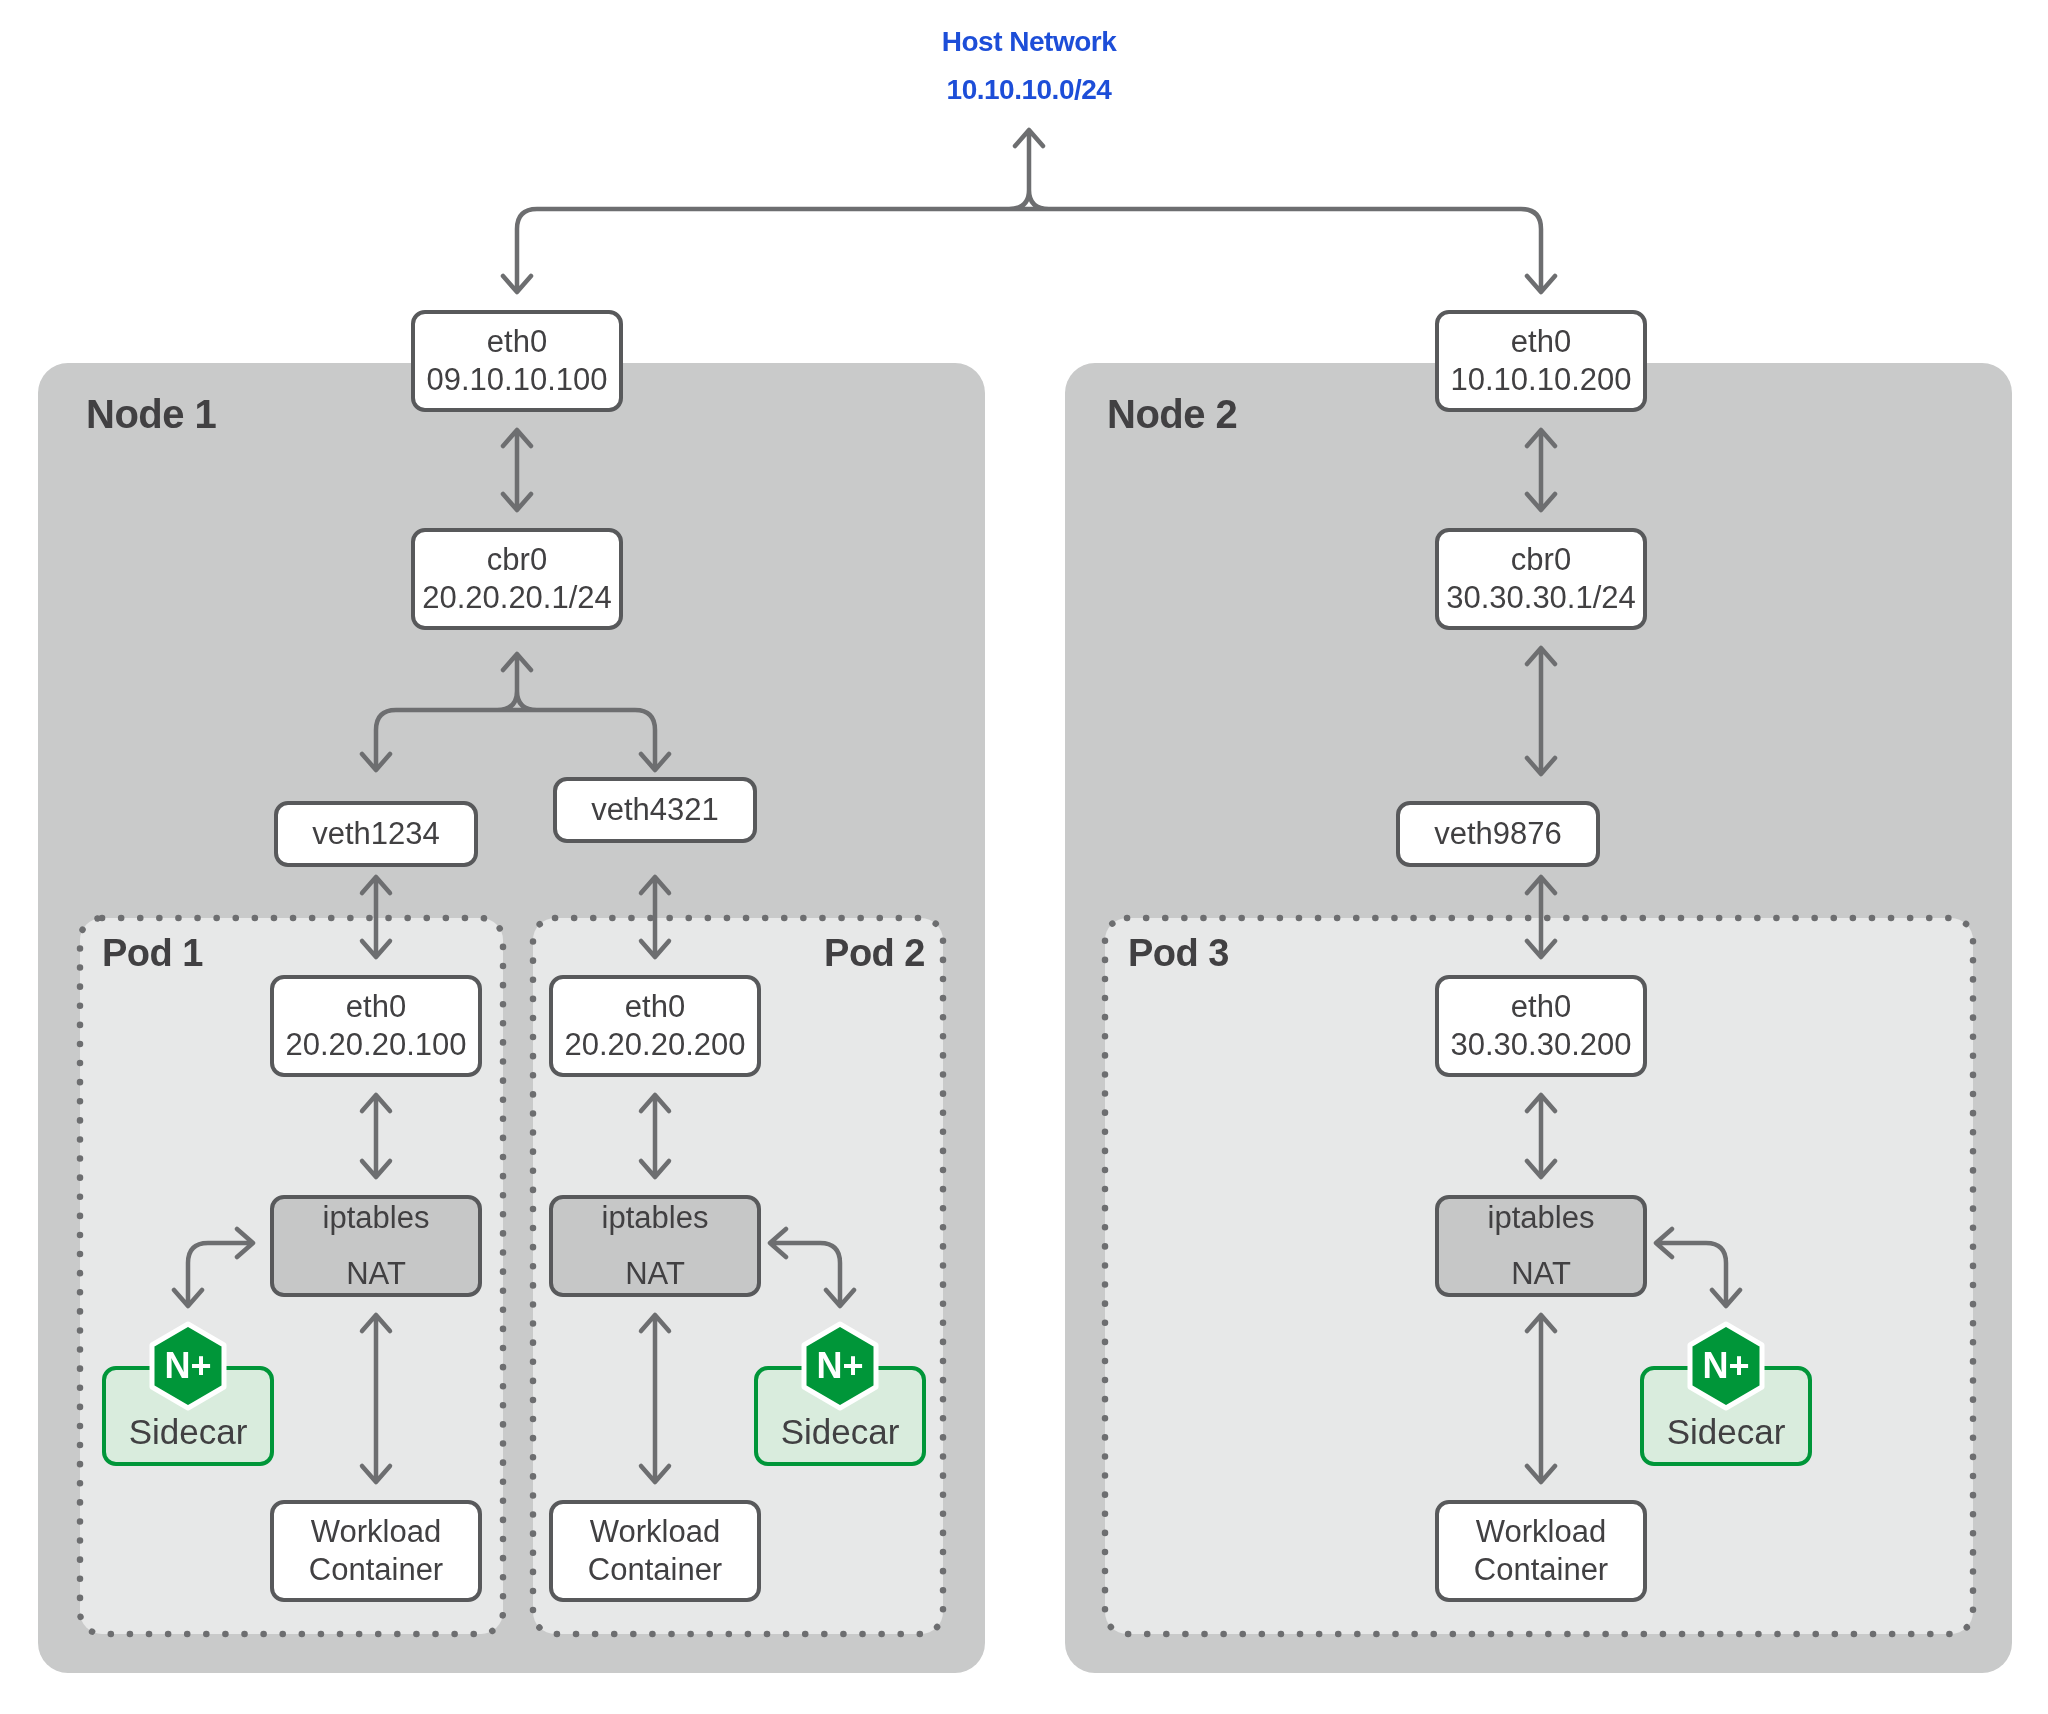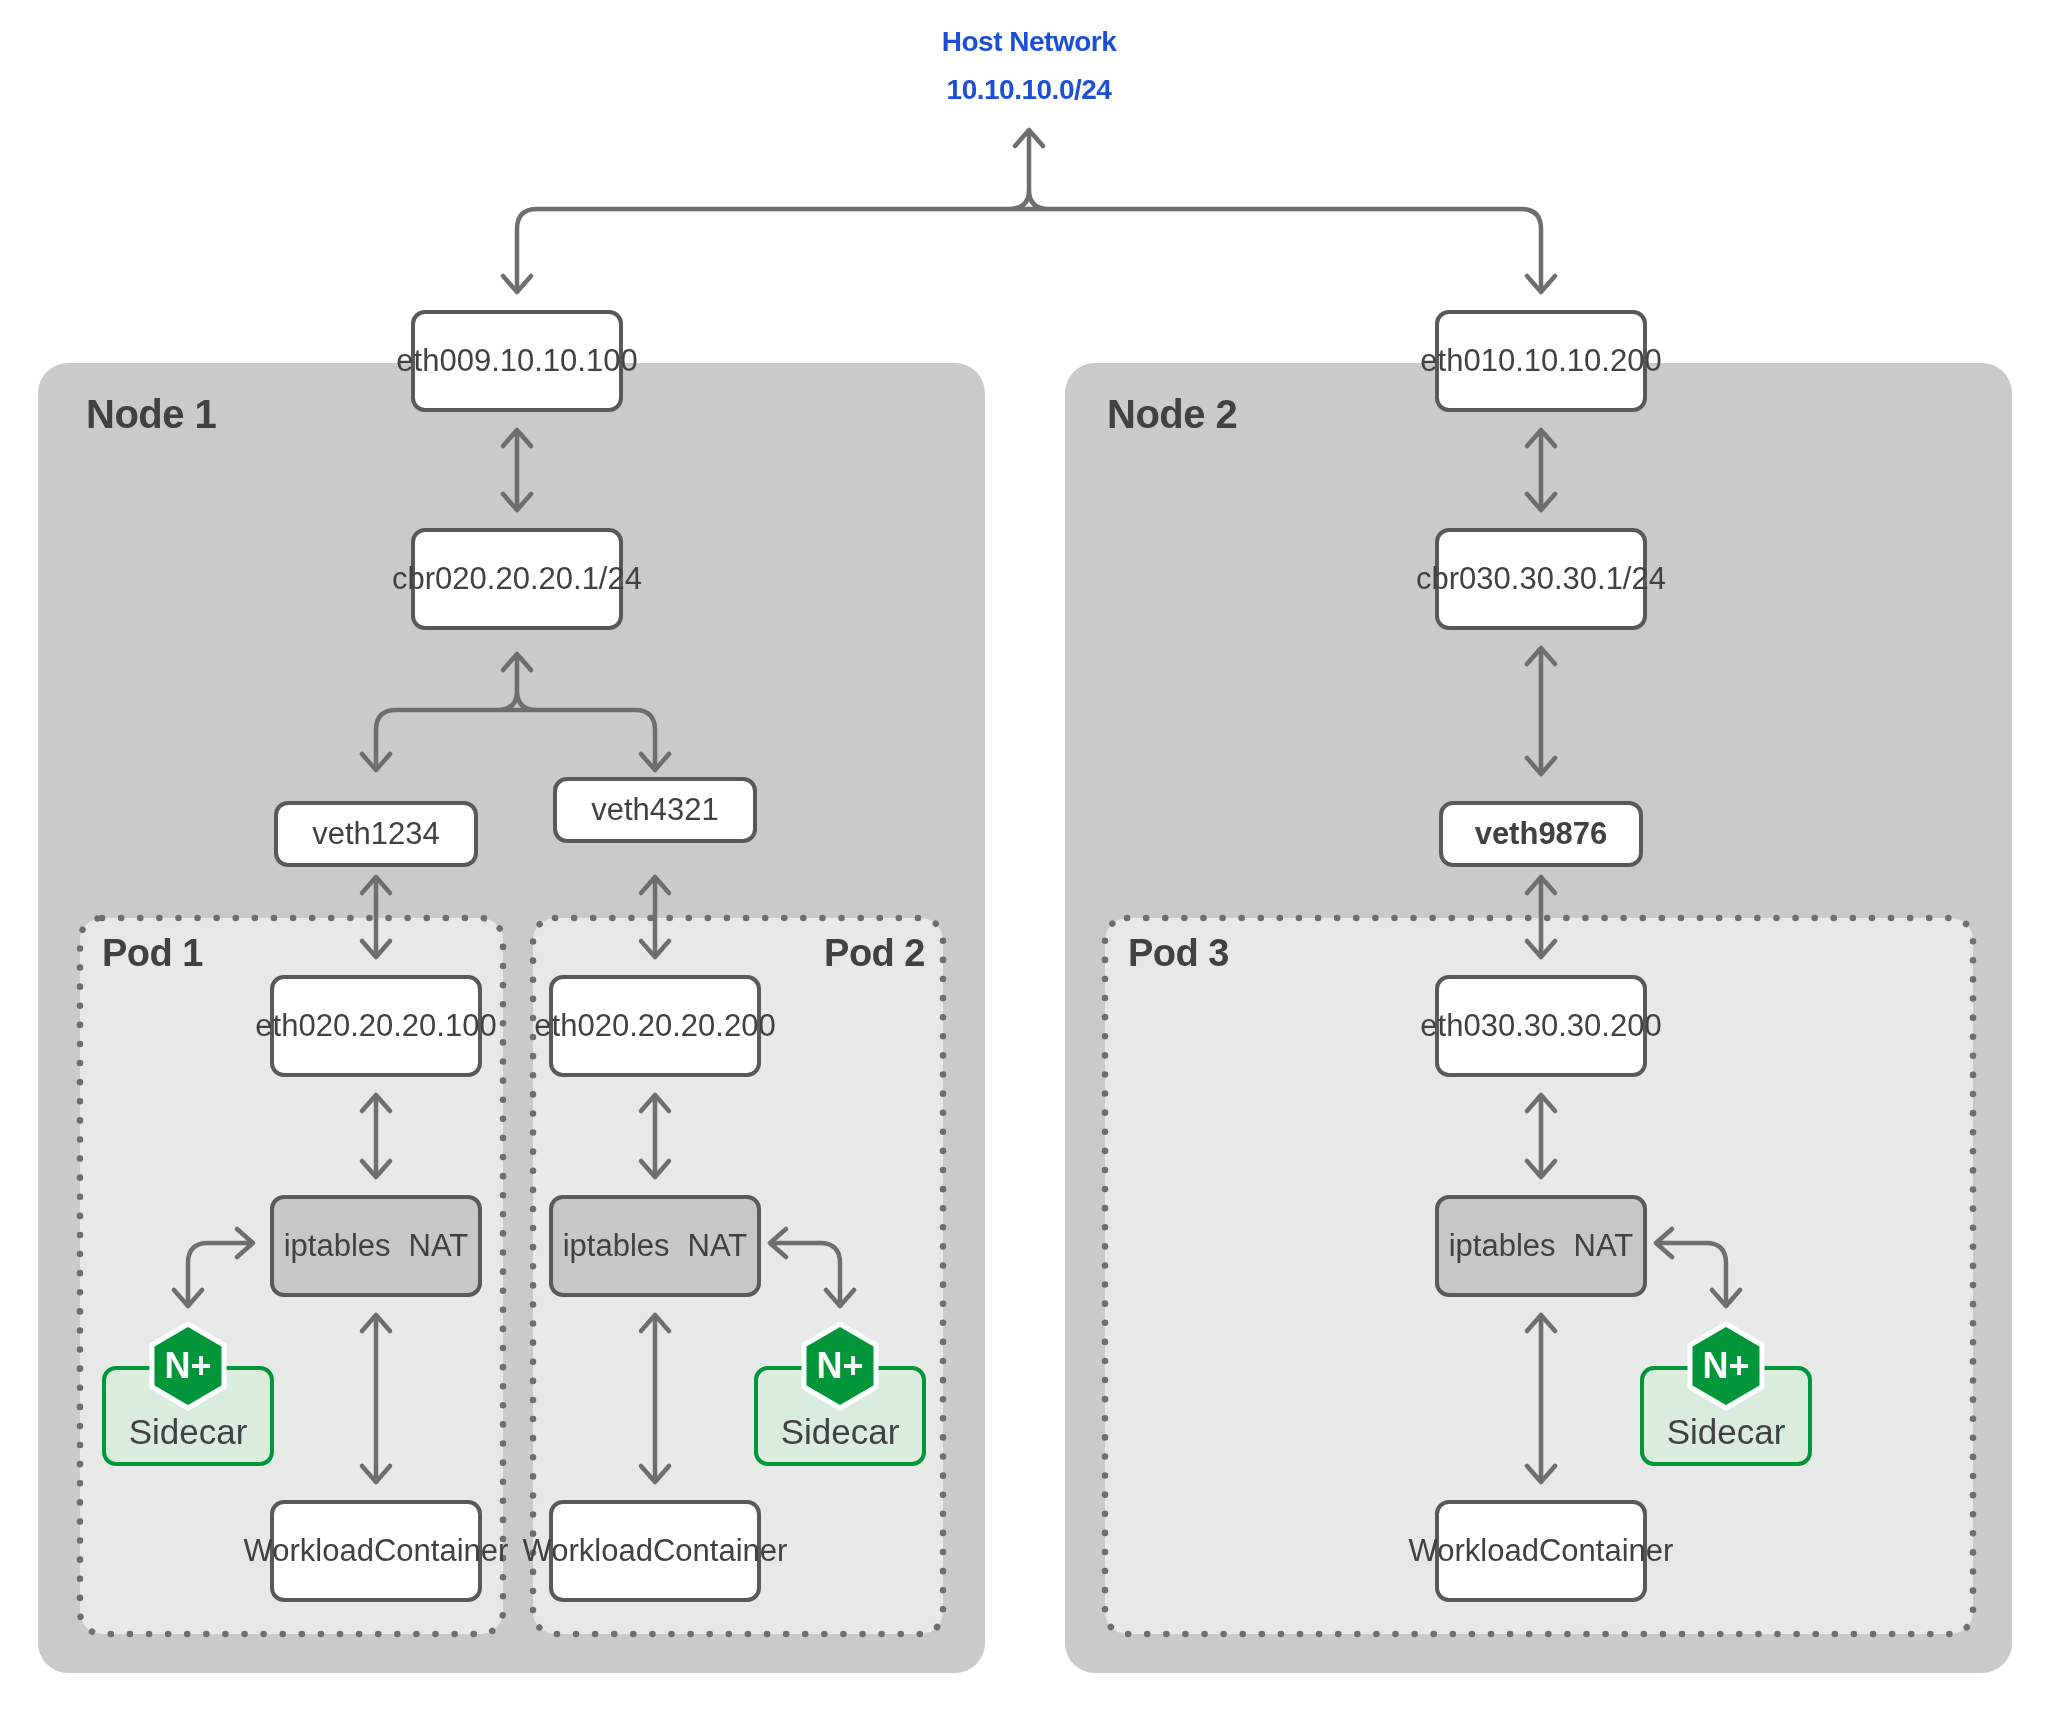--- a/index.html
+++ b/index.html
@@ -15,21 +15,21 @@
   }
   .pod-label{
     position:absolute;font-size:38px;font-weight:bold;color:#414042;letter-spacing:-0.5px;
   }
   .title{
     position:absolute;left:779px;top:18px;width:500px;text-align:center;
     font-size:28px;font-weight:bold;line-height:48px;color:#1d4ed8;letter-spacing:-0.5px;
   }
   .box{
     position:absolute;background:#fff;border:4px solid #58595b;border-radius:14px;
-    display:flex;flex-direction:row;align-items:center;justify-content:center;
+    display:flex;flex-direction:column;align-items:center;justify-content:center;
     font-size:31px;line-height:38px;text-align:left;color:#414042;box-sizing:border-box;
   }
   .box.two{width:212px;height:102px;}
   .box.veth{width:204px;height:66px;margin-top:9px;}
   .box.nat{background:#c6c7c7;gap:18px;}
   .sidecar{
     position:absolute;width:172px;height:100px;background:#d9ecdd;border:4px solid #009639;
     border-radius:14px;box-sizing:border-box;
     display:flex;align-items:flex-end;justify-content:center;
     font-size:35px;color:#414042;padding-bottom:10px;
@@ -120,21 +120,21 @@
 </div>
 
 <div class="box two z3" style="left:1435px;top:310px;">
   <div>eth0</div>
   <div>10.10.10.200</div>
 </div>
 <div class="box two z3" style="left:1435px;top:528px;">
   <div>cbr0</div>
   <div>30.30.30.1/24</div>
 </div>
-<div class="box veth z3" style="left:1439px;top:792px;font-weight:bold;">
+<div class="box veth z3" style="left:1396px;top:792px;">
   <div>veth9876</div>
 </div>
 
 <div class="box two z3" style="left:270px;top:975px;">
   <div>eth0</div>
   <div>20.20.20.100</div>
 </div>
 <div class="box two nat z3" style="left:270px;top:1195px;">
   <div>iptables</div>
   <div>NAT</div>

